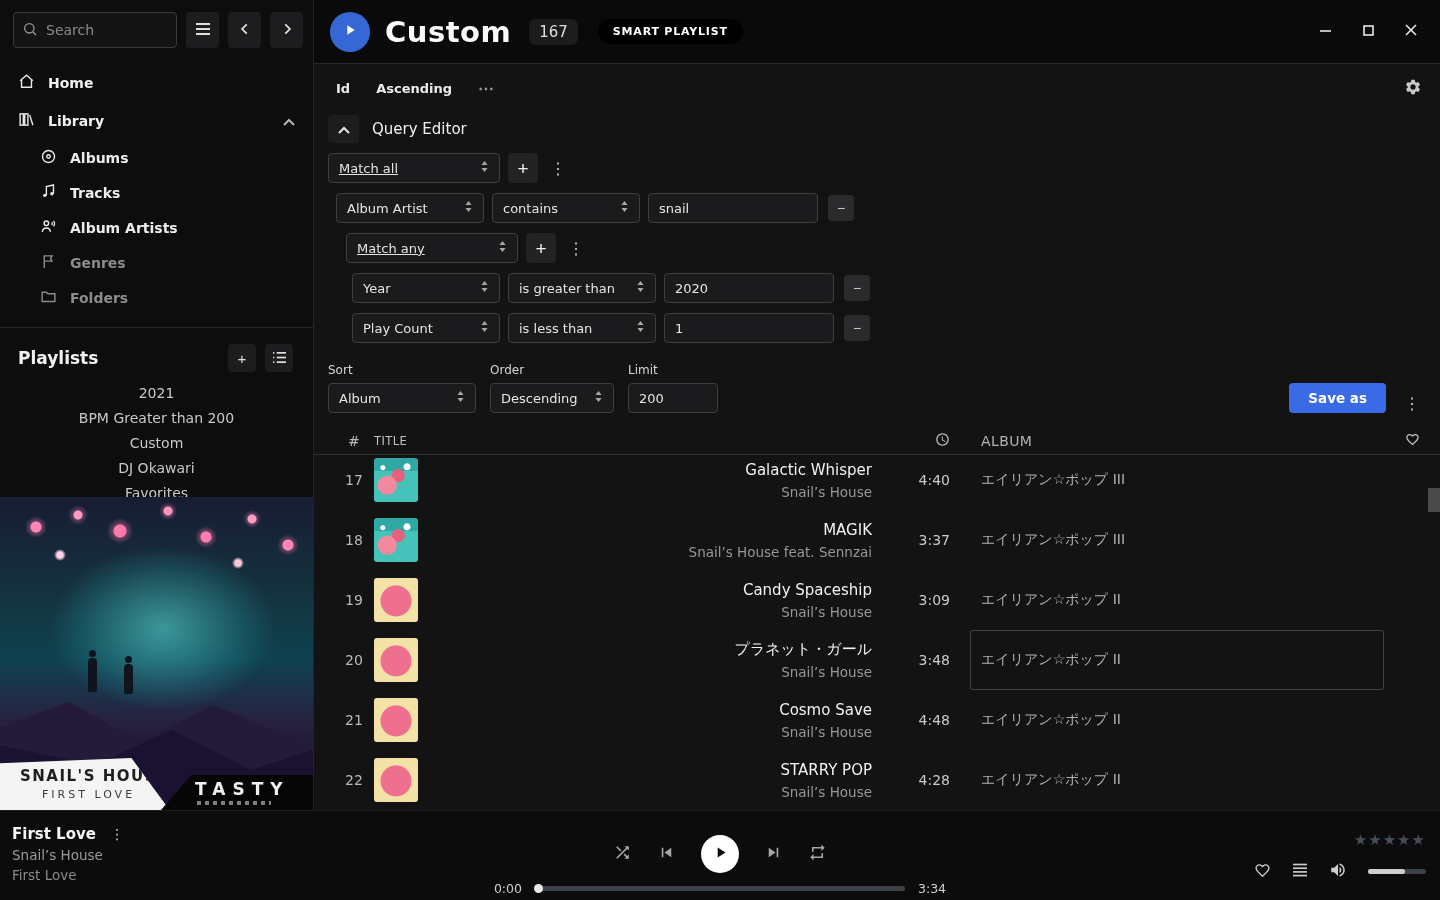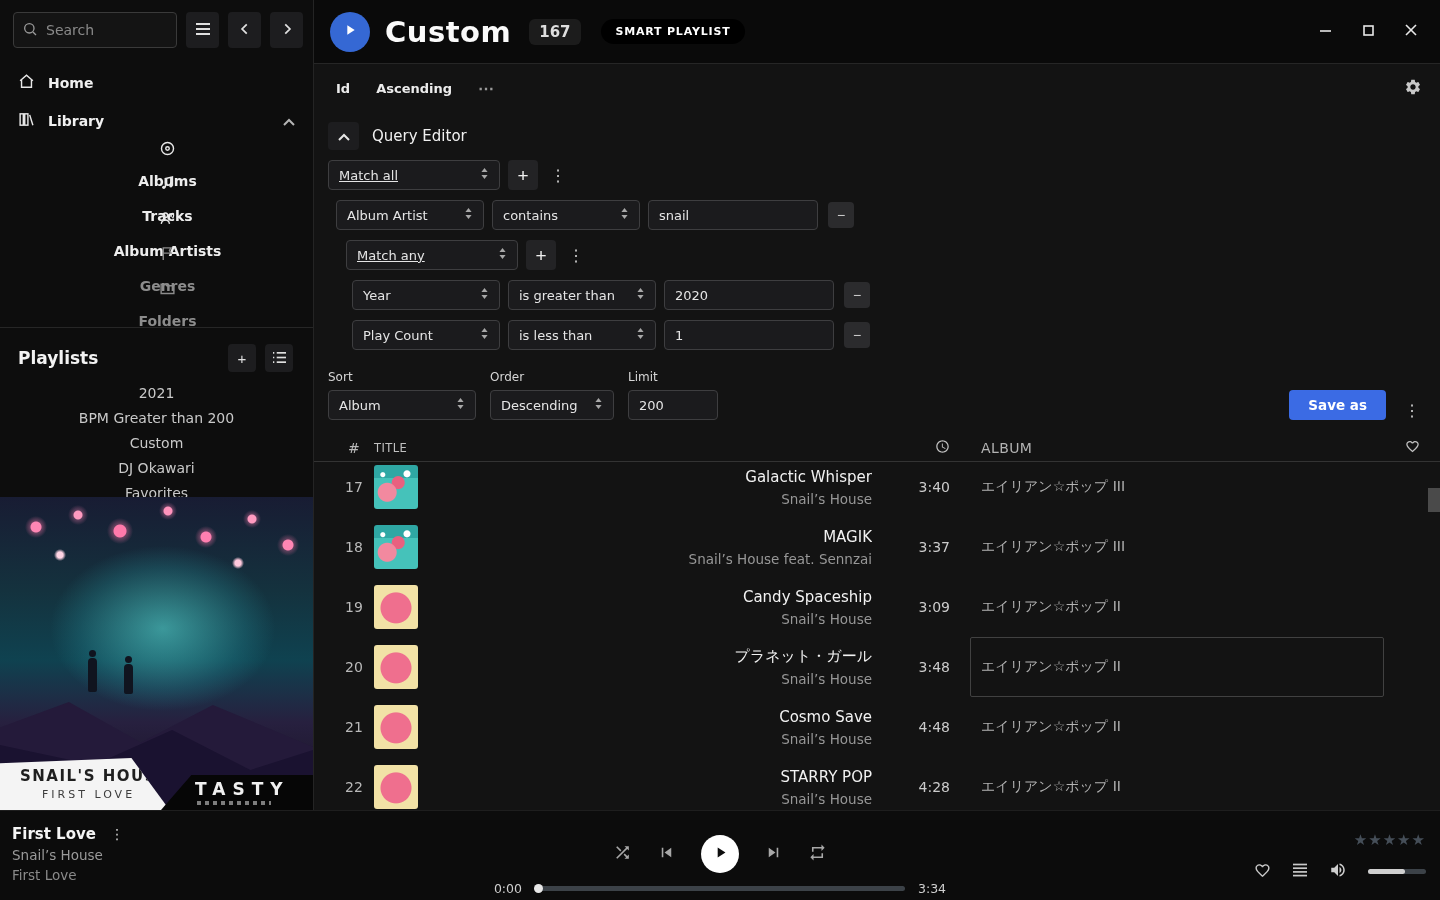--- a/index.html
+++ b/index.html
@@ -33,21 +33,21 @@
   }
   .nav { margin-top:16px; }
   .nav-row {
     display:flex; align-items:center; gap:13px; padding:0 18px; height:38px;
     font-weight:bold; font-size:14px; color:#f0f0f0; cursor:pointer;
   }
   .nav-row .grow { flex:1; }
   .sub-list { }
   .sub-row {
     display:flex; align-items:center; gap:13px; padding:0 18px 0 40px; height:35px;
-    font-weight:bold; font-size:14px; color:#ededed; cursor:pointer;flex-direction:column;
+    font-weight:bold; font-size:14px; color:#ededed; cursor:pointer;
   }
   .sub-row.dim { color:#8c8c8c; }
   .side-divider { height:1px; background:#262626; margin:12px 0 0 0; }
   .pl-header { display:flex; align-items:center; padding:16px 20px 0 18px; }
   .pl-title { font-size:17px; font-weight:bold; color:#f2f2f2; flex:1; }
   .pl-btn {
     width:28px; height:28px; flex:none; margin-left:9px; background:#1d1d1f; border:none; border-radius:4px;
     display:flex; align-items:center; justify-content:center; color:#e0e0e0; cursor:pointer; font-size:15px;
   }
   .pl-list { margin-top:9px; }
@@ -105,36 +105,36 @@
     height:64px; flex:none; background:#0a0a0a; border-bottom:1px solid #262626;
     display:flex; align-items:center; padding:0 16px;
   }
   .play-circle {
     width:40px; height:40px; border-radius:50%; background:#3568d4; border:none; cursor:pointer;
     display:flex; align-items:center; justify-content:center; flex:none;
   }
   .page-title { font-size:29px; font-weight:bold; color:#fafafa; margin-left:15px; letter-spacing:.5px; }
   .count-badge {
     margin-left:18px; background:#1c1c1c; border-radius:6px; padding:4px 10px;
-    font-size:15px; color:#dedede;font-weight:bold;
+    font-size:15px; color:#dedede;
   }
   .smart-badge {
     margin-left:20px; background:#000; border-radius:13px; padding:6px 15px;
     font-size:11px; font-weight:bold; letter-spacing:.8px; color:#fff;
   }
   .win-controls { margin-left:auto; display:flex; align-items:center; gap:29px; padding-right:6px; }
   .win-btn { background:none; border:none; cursor:pointer; display:flex; align-items:center; color:#e8e8e8; }
 
   .toolbar { height:48px; flex:none; display:flex; align-items:center; padding:0 18px 0 22px; gap:26px; }
   .tb-text { font-size:13px; font-weight:bold; color:#ececec; cursor:pointer; background:none; border:none; font-family:inherit;}
   .tb-more { color:#9a9a9a; font-size:16px; font-weight:bold; letter-spacing:1px; cursor:pointer; background:none; border:none;}
   .tb-gear { margin-left:auto; background:none; border:none; cursor:pointer; display:flex; }
 
   .qe { padding:2px 16px 0 14px; flex:none; }
-  .qe-header { display:flex; align-items:center; gap:13px; margin-top:8px; }
+  .qe-header { display:flex; align-items:center; gap:13px; margin-top:1px; }
   .icon-btn {
     width:31px; height:28px; background:#1d1d1f; border:none; border-radius:4px; cursor:pointer;
     display:flex; align-items:center; justify-content:center; color:#e6e6e6;
   }
   .qe-title { font-size:15px; color:#f0f0f0; }
   .qe-row { display:flex; align-items:center; gap:8px; margin-top:10px; }
   .ind-1 { margin-left:8px; } .ind-2 { margin-left:18px; } .ind-3 { margin-left:24px; }
   .sel, .txt {
     height:30px; background:#1b1b1d; border:1px solid #3e3e40; border-radius:4px;
     color:#e5e5e5; font-size:13px; padding:0 10px; display:flex; align-items:center;
@@ -601,21 +601,21 @@
 
             <div class="trow">
               <div class="c-num">17</div>
               <div class="c-thumb">
                 <div class="thumb art-iii"></div>
               </div>
               <div class="c-main">
                 <div class="t-title">Galactic Whisper</div>
                 <div class="t-artist">Snail’s House</div>
               </div>
-              <div class="c-dur">3:40</div>
+              <div class="c-dur">4:40</div>
               <div class="c-album">エイリアン☆ポップ III</div>
               <div class="c-fav"></div>
             </div>
 
             <div class="trow">
               <div class="c-num">18</div>
               <div class="c-thumb">
                 <div class="thumb art-iii"></div>
               </div>
               <div class="c-main">

